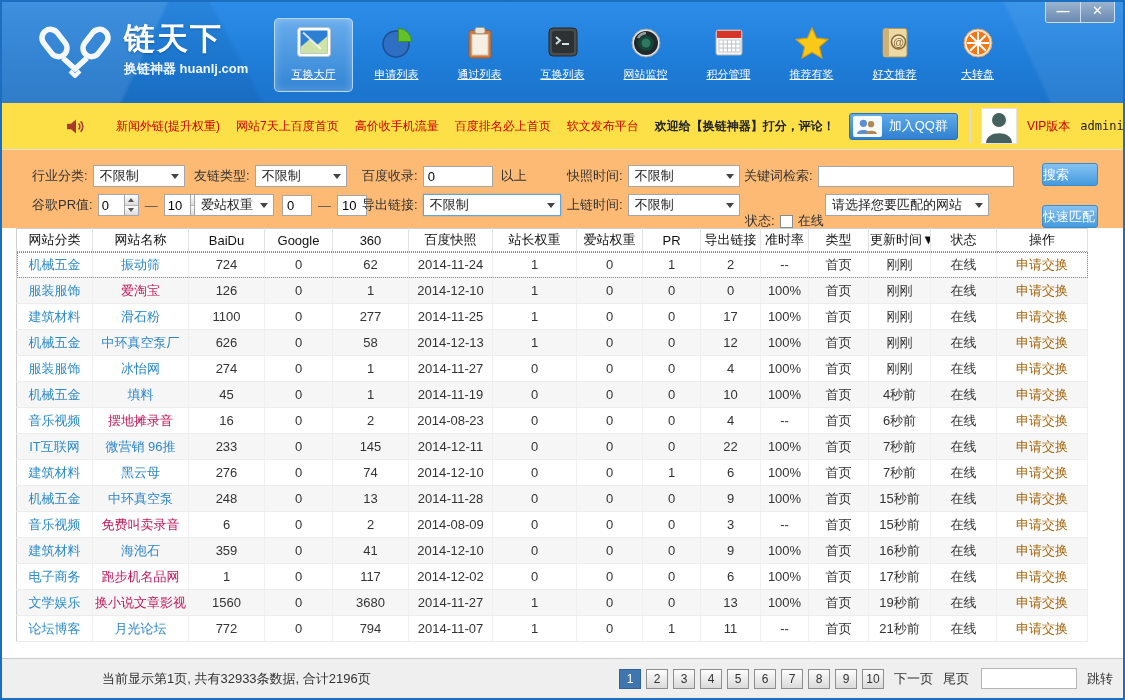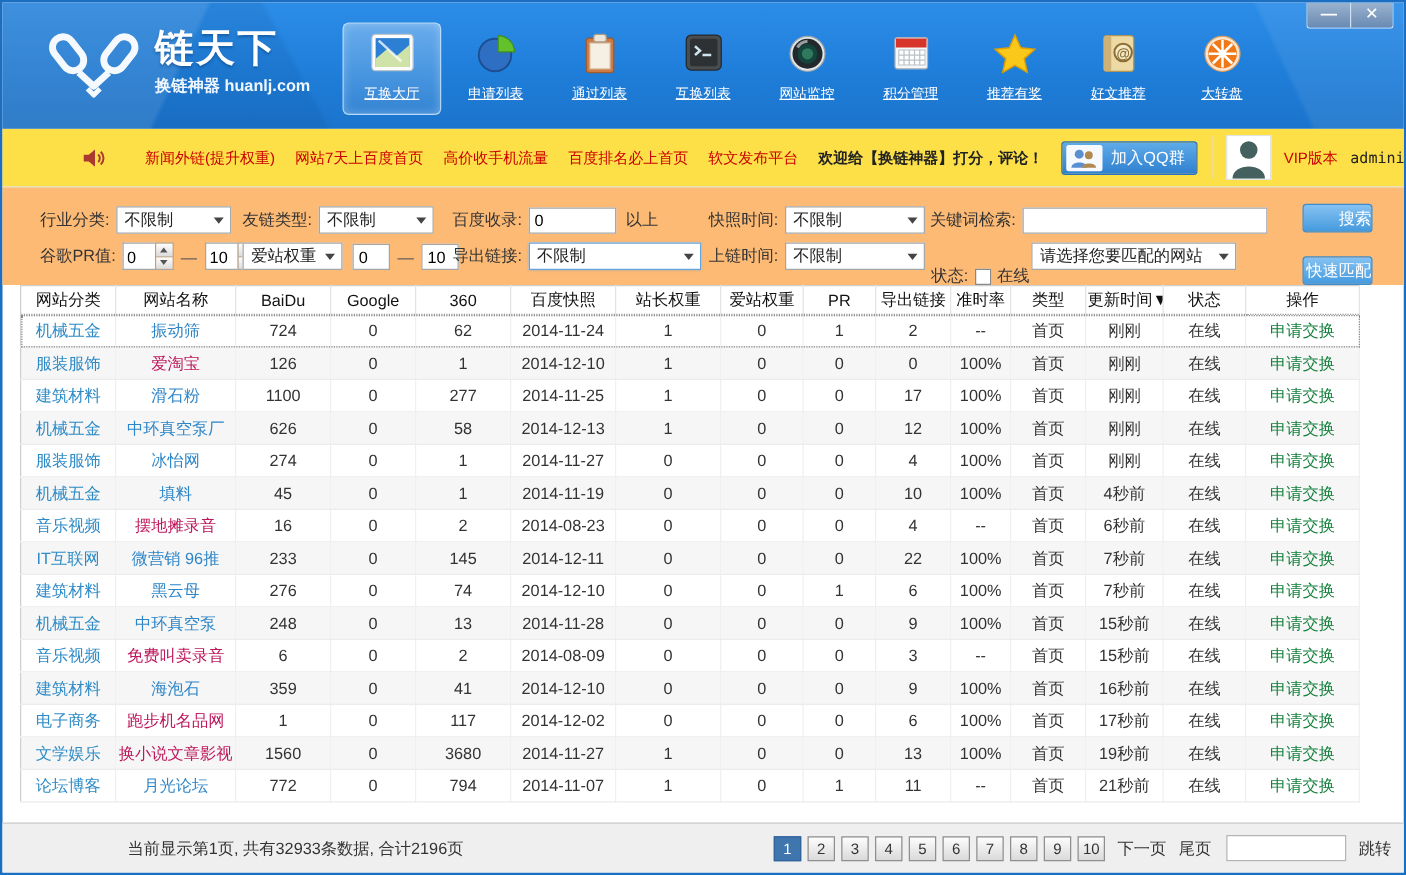--- a/index.html
+++ b/index.html
@@ -80,37 +80,37 @@
   .spinbox { display:flex; align-items:center; }
   .spin-input { width:26px; height:22px; border:1px solid #a6a6a6; border-right:none; padding:0 3px; font-size:13px; font-family:inherit; }
   .spin-btns { width:15px; height:22px; border:1px solid #a6a6a6; display:flex; flex-direction:column; }
   .spin-up,.spin-down { flex:1; position:relative; background:linear-gradient(180deg,#fdfdfd,#dcdcdc); cursor:pointer; }
   .spin-up { border-bottom:1px solid #b5b5b5; }
   .spin-up::after,.spin-down::after { content:""; position:absolute; left:50%; top:50%; margin-left:-3px; width:0; height:0; border-left:3px solid transparent; border-right:3px solid transparent; }
   .spin-up::after { margin-top:-2px; border-bottom:4px solid #555; }
   .spin-down::after { margin-top:-2px; border-top:4px solid #555; }
   .checkbox { width:13px; height:13px; border:1px solid #8a8a8a; background:#fff; display:inline-block; margin-right:5px; cursor:pointer; }
   .blue-btn {
-    position:absolute; left:1040px; width:56px; height:23px; text-align:right; line-height:21px;
+    position:absolute; left:1040px; width:56px; height:23px; text-align:left; line-height:21px;
     background:linear-gradient(180deg,#85c2f2,#459ade); border:1px solid #3c8ccb; border-radius:3px;
     color:#fff; font-size:13px; cursor:pointer;
   }
 
   
   .table-wrap { flex:none; margin-left:14px; width:1071px; }
   table { border-collapse:collapse; table-layout:fixed; width:1071px; border:1px solid #cfcfcf; }
   thead th { height:23px; font-weight:normal; font-size:13px; color:#111; background:#fff; border-right:1px solid #e3e3e3; border-bottom:1px dotted #9a9a9a; cursor:pointer; white-space:nowrap; overflow:hidden; }
   tbody td { height:26px; text-align:center; font-size:13px; color:#333; border-right:1px solid #f0f0f0; border-bottom:1px solid #ececec; white-space:nowrap; overflow:hidden; }
   tr.even { background:#f6f6f6; }
   tr.selected { outline:1px dotted #888; outline-offset:-1px; }
   td.cat { color:#2e8bc7; }
   td.name { cursor:pointer; }
   td.name.blue { color:#2e86c8; }
   td.name.red { color:#be185d; }
-  td.action { color:#15803d; cursor:pointer;margin-left:40px; }
+  td.action { color:#a16207; cursor:pointer;margin-left:40px; }
 
   
   .footer { margin-top:auto; height:40px; flex:none; background:#efefef; border-top:1px solid #cbcbcb; display:flex; align-items:center; font-size:13px; color:#333; }
   .footer-summary { margin-left:100px; }
   .pager { margin-left:auto; margin-right:10px; display:flex; align-items:center; }
   .pages { display:flex; align-items:center; }
   .page-btn { min-width:22px; height:20px; line-height:18px; padding:0 3px; text-align:center; margin-left:5px; font-size:12px; border:1px solid #8e8e8e; background:linear-gradient(180deg,#fdfdfd,#dadada); color:#333; cursor:pointer; }
   .page-btn.active { background:#3e76ad; border-color:#32629b; color:#fff; }
   .pager-text { margin-left:10px; cursor:pointer; }
   .jump-input { width:96px; height:21px; border:1px solid #b5b5b5; margin-left:12px; background:#fff; font-size:13px; padding:0 4px; }

